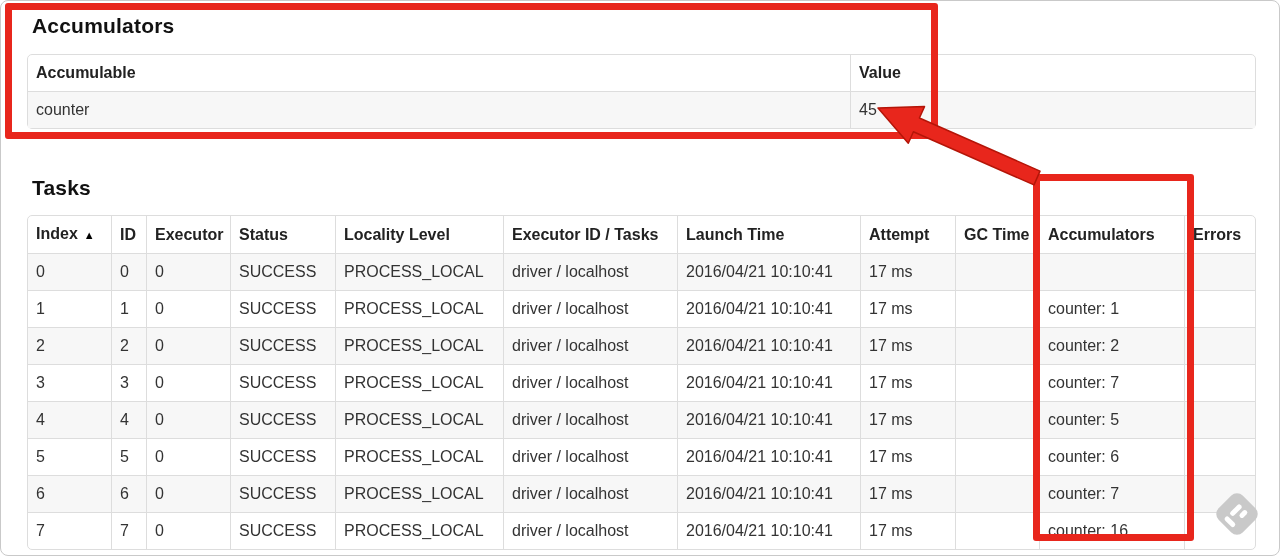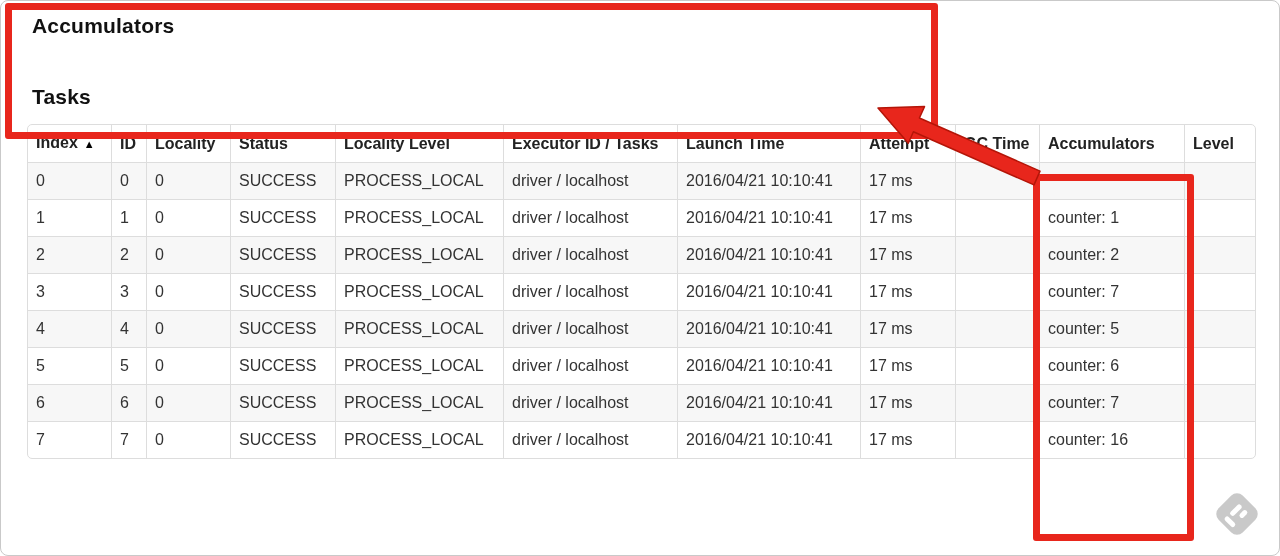--- a/index.html
+++ b/index.html
@@ -70,20 +70,38 @@
   }
 </style>
 </head>
 <body>
 
 <div class="screen">
   <div class="content">
 
     <h2 class="section-title title-accumulators">Accumulators</h2>
 
+    <table class="tbl">
+      <colgroup>
+        <col style="width:822px">
+          <col style="width:405px">
+      </colgroup>
+      <thead>
+        <tr>
+          <th>Accumulable</th>
+          <th>Value</th>
+        </tr>
+      </thead>
+      <tbody>
+        <tr class="odd">
+          <td>counter</td>
+          <td>45</td>
+        </tr>
+      </tbody>
+    </table>
 
     <h2 class="section-title title-tasks">Tasks</h2>
 
     <table class="tbl">
       <colgroup>
         <col style="width:83px">
           <col style="width:35px">
           <col style="width:84px">
         <col style="width:105px">
           <col style="width:168px">
@@ -91,29 +109,29 @@
         <col style="width:183px">
           <col style="width:95px">
           <col style="width:84px">
         <col style="width:145px">
           <col style="width:71px">
       </colgroup>
       <thead>
         <tr>
           <th><span>Index</span><span class="sort-icon">▲</span></th>
           <th>ID</th>
-          <th>Locality</th>
+          <th>Executor</th>
           <th>Status</th>
           <th>Locality Level</th>
           <th>Executor ID / Tasks</th>
           <th>Launch Time</th>
           <th>Attempt</th>
           <th>GC Time</th>
           <th>Accumulators</th>
-          <th>Level</th>
+          <th>Errors</th>
         </tr>
       </thead>
       <tbody>
           <tr class="odd">
             <td>0</td>
             <td>0</td>
             <td>0</td>
             <td>SUCCESS</td>
             <td>PROCESS_LOCAL</td>
             <td>driver / localhost</td>

